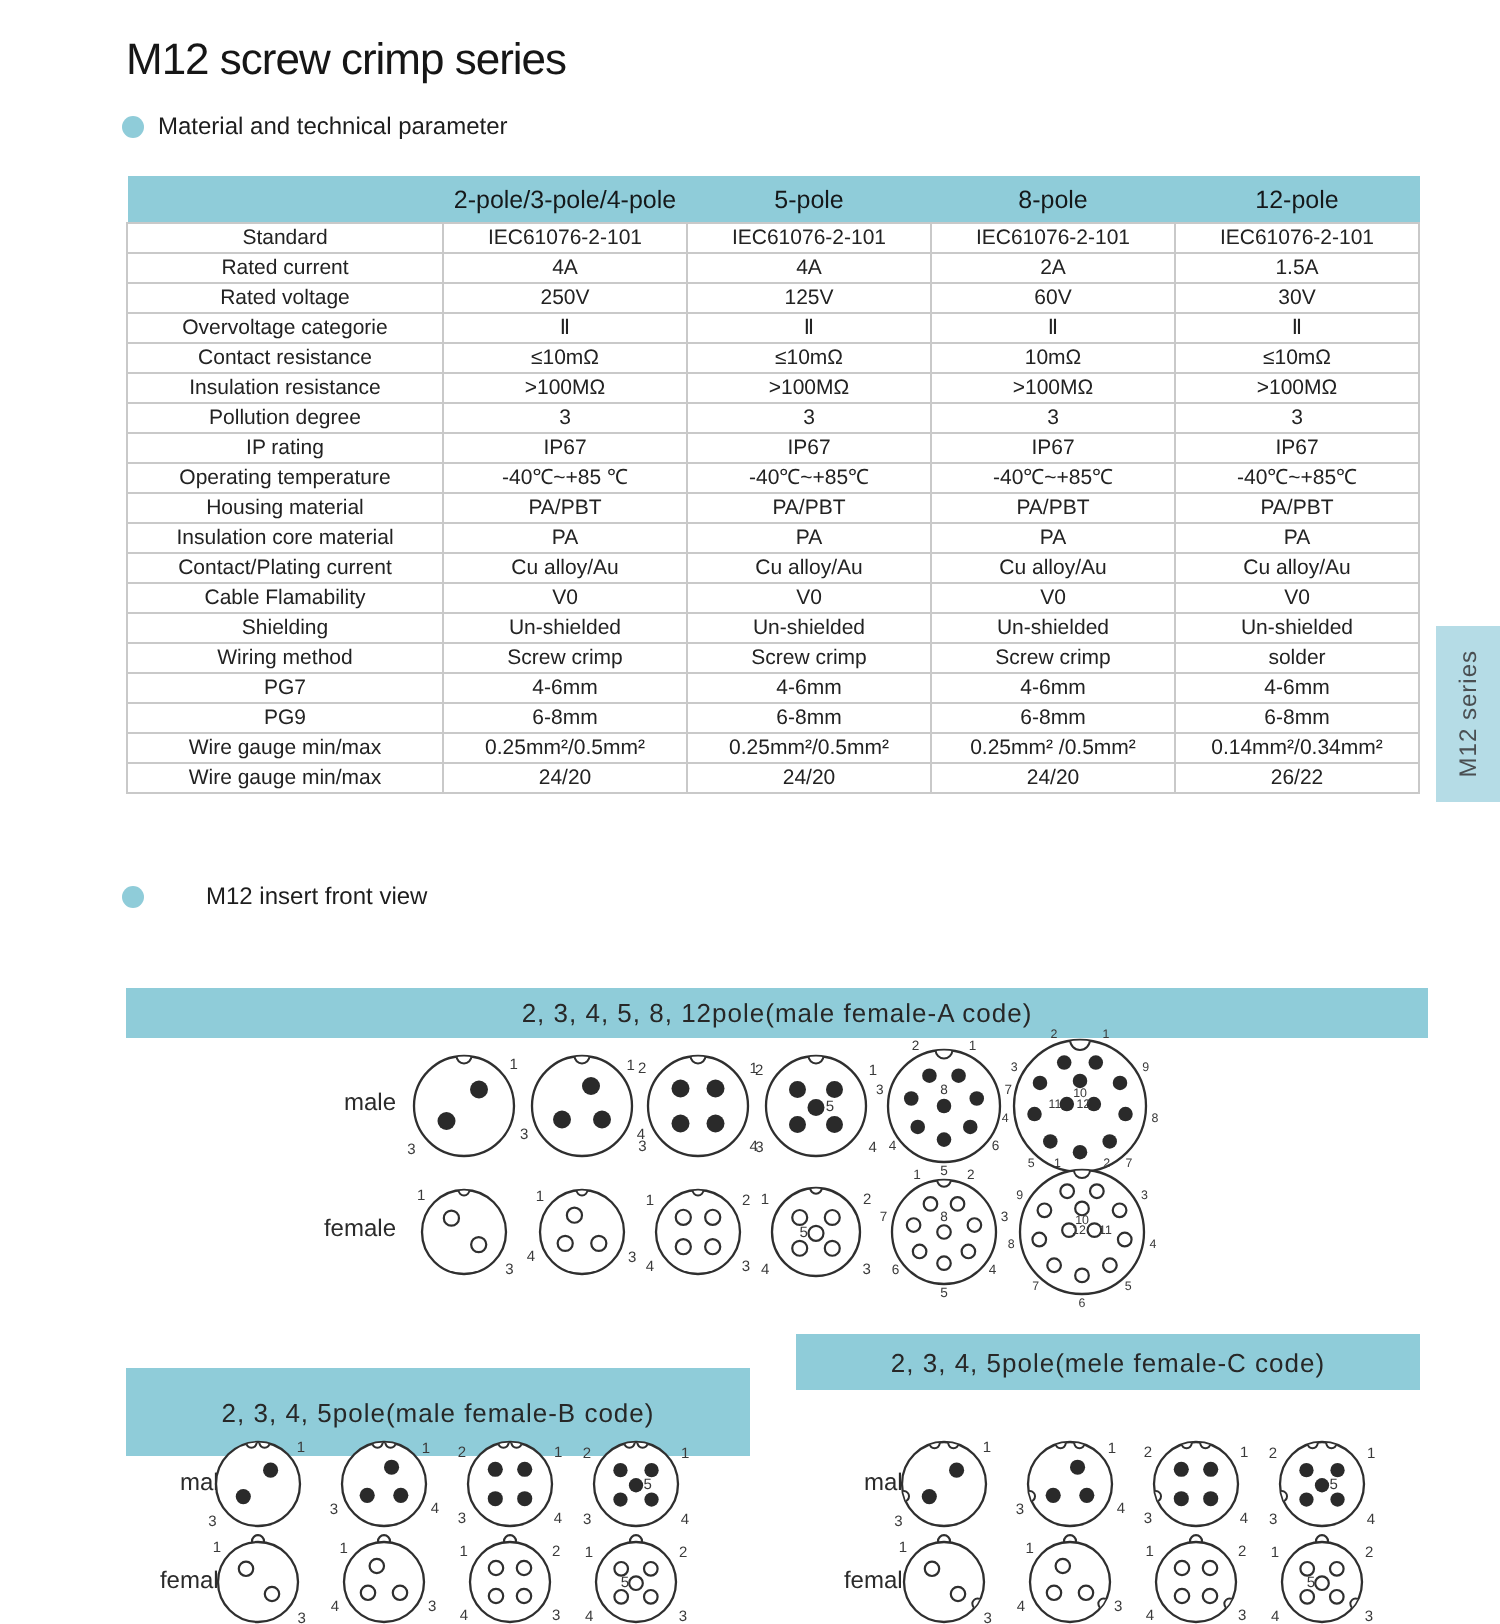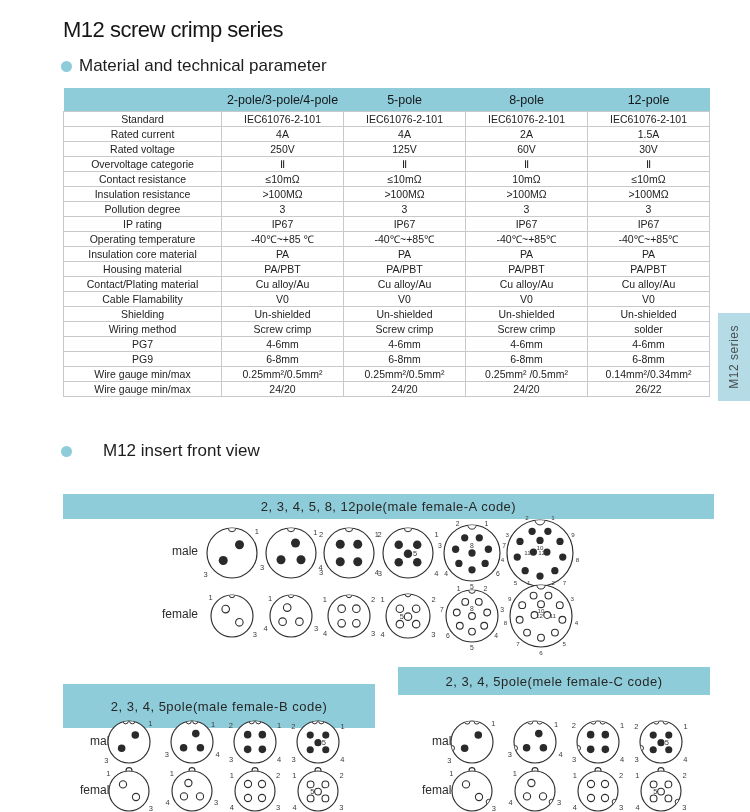--- a/index.html
+++ b/index.html
@@ -1,21 +1,21 @@
 <!DOCTYPE html>
 <html style="--accent: #8fccd9; --tab: #b5dce6;"><head>
 <meta charset="utf-8">
 <style>
   html,body{margin:0;padding:0;background:#fff;}
   #stage{position:relative;width:750px;height:812px;background:#fff;overflow:hidden;
          font-family:"Liberation Sans",sans-serif;}
   .title{position:absolute;left:63px;top:2px;font-size:22px;font-weight:400;
          letter-spacing:-0.5px;color:#161616;}
   .section-head{position:absolute;display:flex;align-items:center;gap:7px;
-                font-size:17px;color:#1d1d1d;}
+                font-size:12px;color:#1d1d1d;}
   .dot{width:11px;height:11px;border-radius:50%;background:var(--accent);}
   #params-head{left:61px;top:56px;}
   #insert-head{left:61px;top:441px;gap:31px;}
   table#spec{position:absolute;left:63px;top:88px;width:647px;border-collapse:collapse;
              table-layout:fixed;}
   #spec th{background:var(--accent);font-weight:400;font-size:12.5px;height:23px;
            color:#15181a;padding:0;}
   #spec td{border:1px solid #c9c9c9;font-size:10.5px;height:14px;line-height:13px;
            text-align:center;color:#222;padding:0 2px;white-space:nowrap;}
   #side-tab{position:absolute;right:0;top:313px;width:32px;height:88px;
@@ -116,35 +116,35 @@
           <td>IP67</td>
         </tr>
         <tr>
           <td>Operating temperature</td>
           <td>-40℃~+85 ℃</td>
           <td>-40℃~+85℃</td>
           <td>-40℃~+85℃</td>
           <td>-40℃~+85℃</td>
         </tr>
         <tr>
+          <td>Housing material</td>
+          <td>PA/PBT</td>
+          <td>PA/PBT</td>
+          <td>PA/PBT</td>
+          <td>PA/PBT</td>
+        </tr>
+        <tr>
           <td>Insulation core material</td>
           <td>PA</td>
           <td>PA</td>
           <td>PA</td>
           <td>PA</td>
         </tr>
         <tr>
-          <td>Housing material</td>
-          <td>PA/PBT</td>
-          <td>PA/PBT</td>
-          <td>PA/PBT</td>
-          <td>PA/PBT</td>
-        </tr>
-        <tr>
-          <td>Contact/Plating material</td>
+          <td>Contact/Plating current</td>
           <td>Cu alloy/Au</td>
           <td>Cu alloy/Au</td>
           <td>Cu alloy/Au</td>
           <td>Cu alloy/Au</td>
         </tr>
         <tr>
           <td>Cable Flamability</td>
           <td>V0</td>
           <td>V0</td>
           <td>V0</td>

